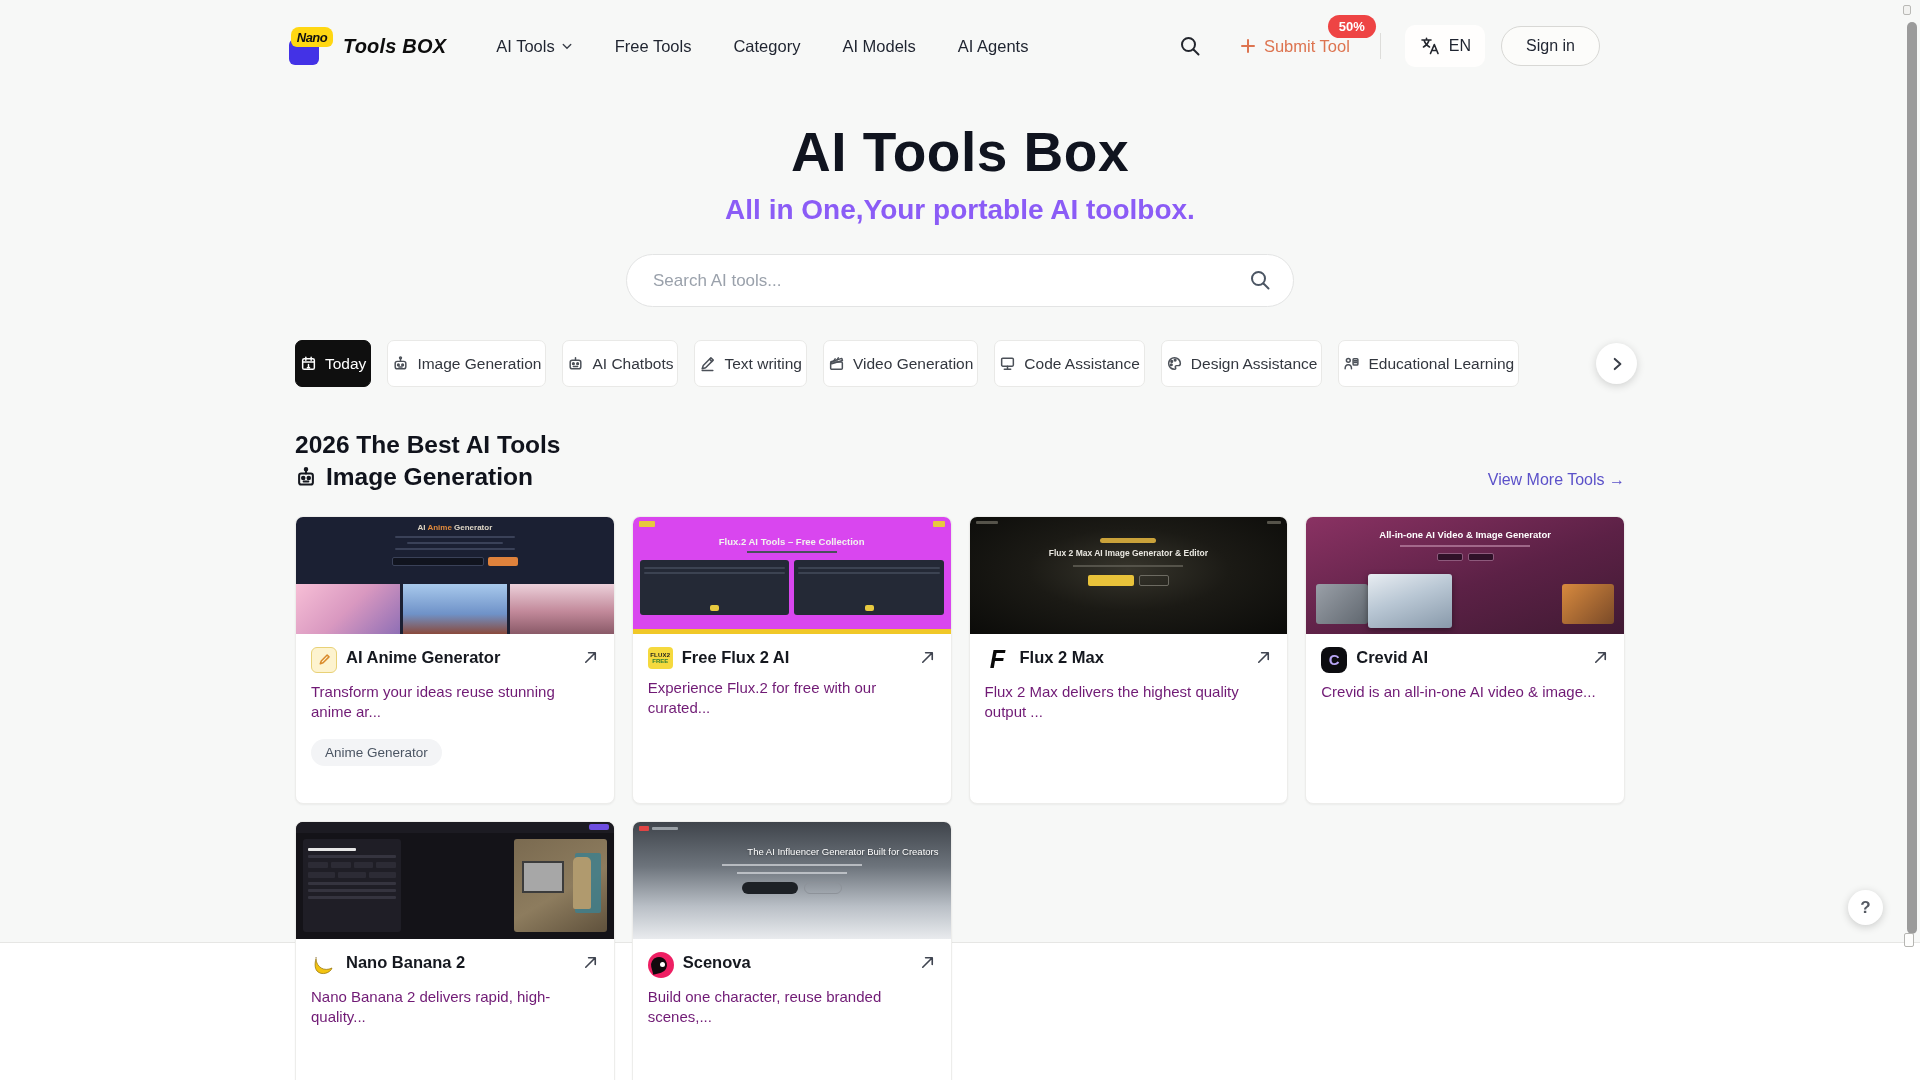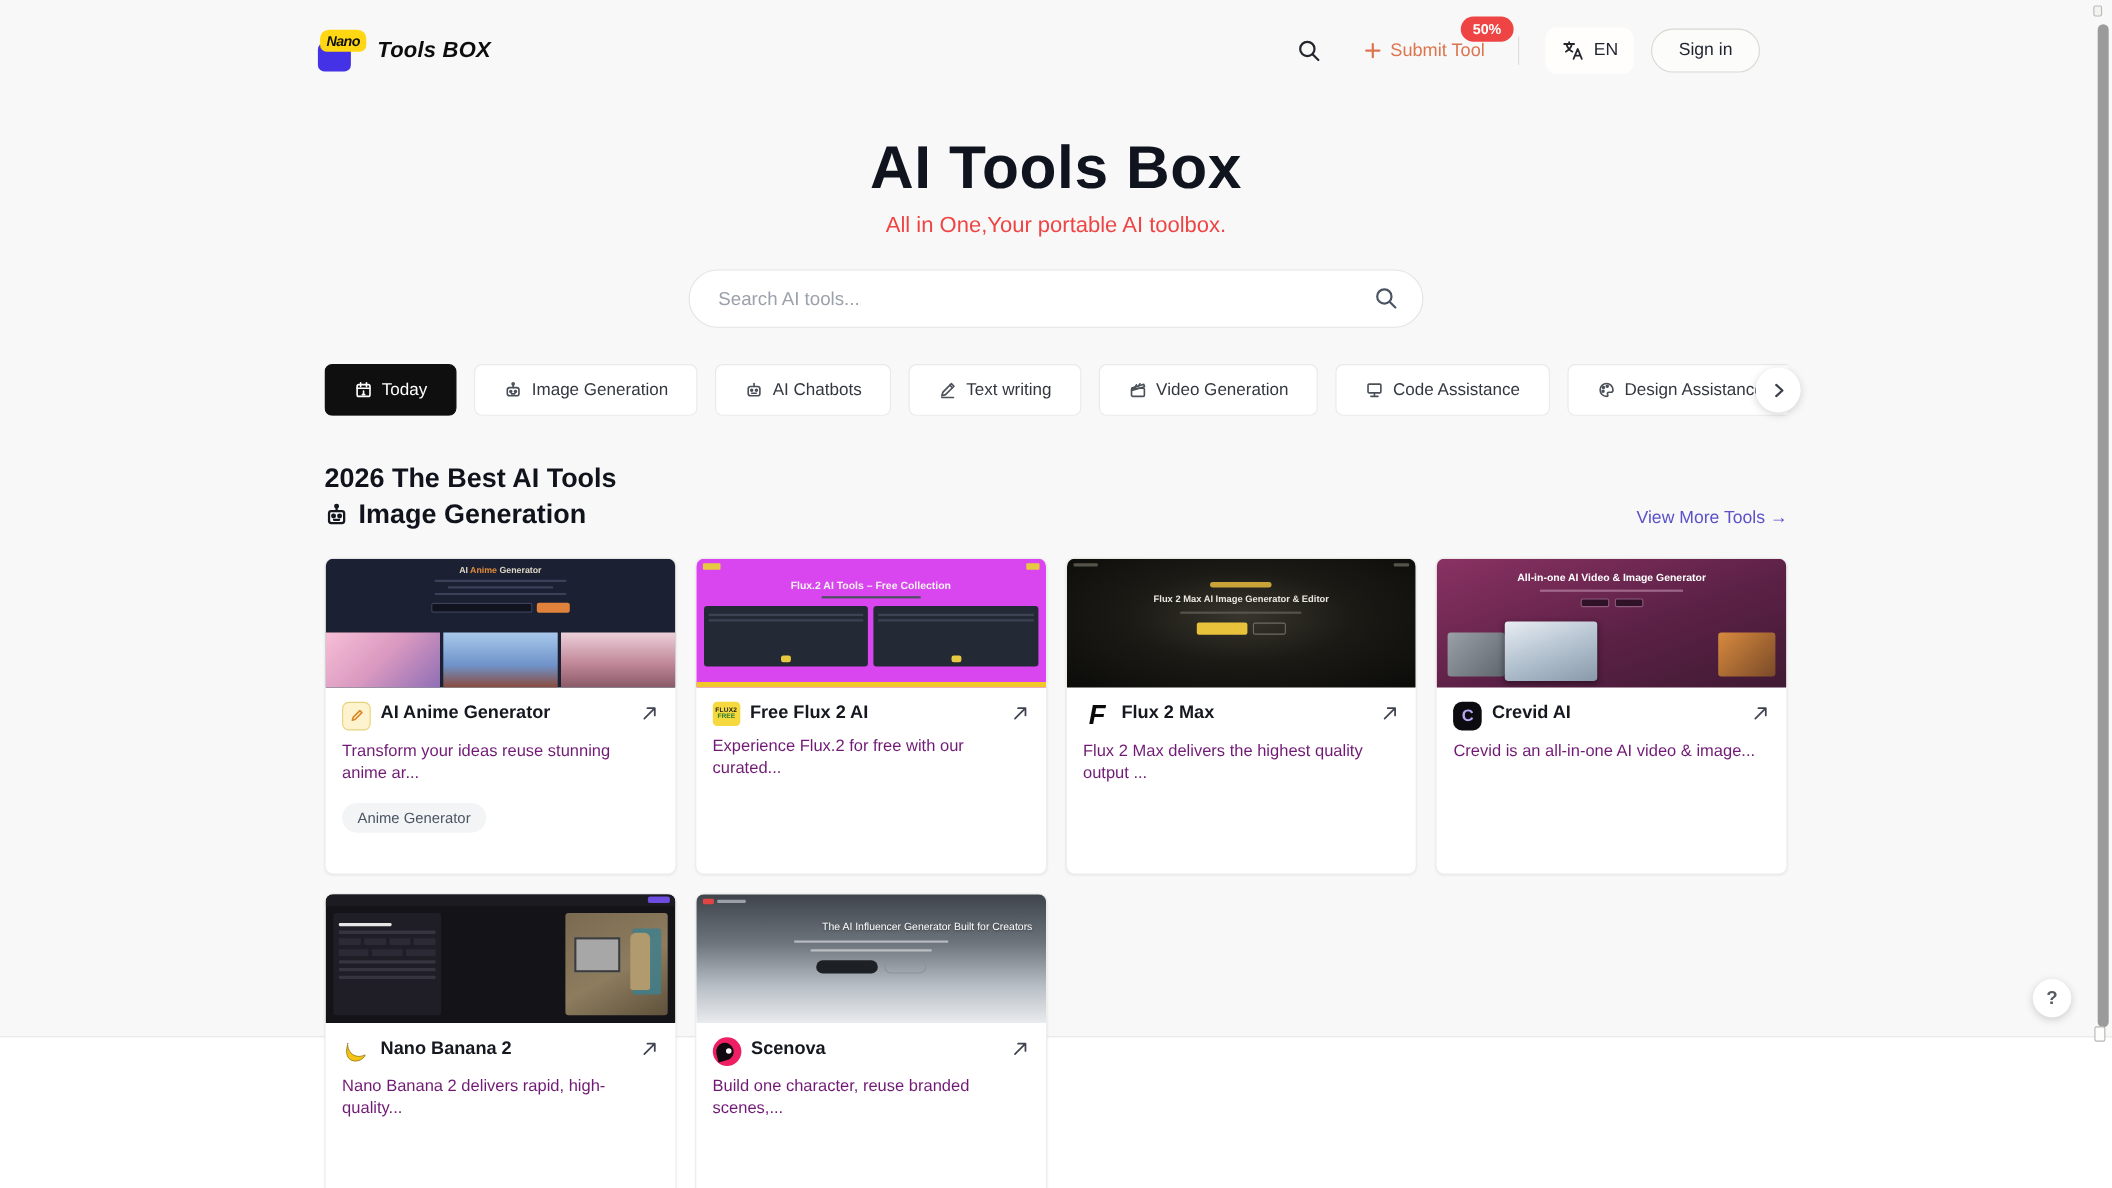--- a/index.html
+++ b/index.html
@@ -21,30 +21,30 @@
   .icon-btn { background:none; border:none; cursor:pointer; display:flex; align-items:center; }
   .submit-tool { position:relative; display:flex; align-items:center; gap:8px; margin-left:38px; color:#dd7450; font-size:16.5px; cursor:pointer; background:none; border:none; font-family:inherit; }
   .discount-badge { position:absolute; top:-22px; right:-26px; background:#ee4444; color:#fff; font-size:13px; font-weight:700; padding:4px 11px; border-radius:999px; }
   .v-divider { width:1px; height:26px; background:#ddddda; margin:0 24px 0 30px; }
   .lang-chip { display:flex; align-items:center; gap:8px; background:#fffefd; border:none; border-radius:10px; padding:10px 14px; font-size:16px; color:#1f2430; cursor:pointer; font-family:inherit; }
   .signin-btn { margin-left:16px; background:#fcfcfa; border:1px solid #d8d8d5; border-radius:999px; padding:10px 24px; font-size:16px; color:#1f2430; cursor:pointer; font-family:inherit; }
 
   
   .hero { text-align:center; }
   .hero-title { margin-top:28px; font-size:55px; font-weight:800; color:#10141f; letter-spacing:0.5px; }
-  .hero-subtitle { margin-top:10px; font-size:20px; color:#ef4444; }
+  .hero-subtitle { margin-top:10px; font-size:28px; color:#8b5cf6;font-weight:bold; }
   .search-wrap { position:relative; width:668px; margin:28px auto 0; }
   .search-input { width:100%; height:53px; border:1px solid #e3e4e4; border-radius:27px; background:#fff; padding:0 62px 0 26px; font-size:17px; color:#1f2430; outline:none; font-family:inherit; }
   .search-input::placeholder { color:#9aa1ab; }
   .search-wrap .search-glyph { position:absolute; right:22px; top:14px; }
 
   
   .tabs-wrap { position:relative; width:1330px; margin:33px auto 0; }
   .tabs { display:flex; align-items:center; gap:16px; overflow:hidden; }
-  .tab { flex:none; display:flex; align-items:center; gap:8px; height:47px; padding:0 26px; background:#fff; border:1px solid #e9e9e7; border-radius:7px; font-size:15.5px; color:#33373f; cursor:pointer; white-space:nowrap; font-family:inherit; }
+  .tab { flex:none; display:flex; align-items:center; gap:8px; height:47px; padding:0 4px; background:#fff; border:1px solid #e9e9e7; border-radius:7px; font-size:15.5px; color:#33373f; cursor:pointer; white-space:nowrap; font-family:inherit; }
   .tab.active { background:#0f0f0f; border-color:#0f0f0f; color:#fff; }
   .tab svg { flex:none; }
   .tabs-next { position:absolute; right:-12px; top:3px; width:41px; height:41px; border-radius:50%; background:#fff; border:none; box-shadow:0 2px 8px rgba(0,0,0,.16); cursor:pointer; display:flex; align-items:center; justify-content:center; }
 
   
   .section-head { position:relative; width:1330px; margin:42px auto 0; }
   .section-title { font-size:24.5px; font-weight:800; color:#10131c; line-height:1.32; }
   .section-sub { display:flex; align-items:center; gap:9px; font-size:24.5px; font-weight:800; color:#10131c; line-height:1.32; }
   .view-more { position:absolute; right:0; bottom:5px; font-size:16px; color:#5b51c9; cursor:pointer; text-decoration:none; }
 
@@ -159,20 +159,40 @@
     <div class="brand">
       <div class="logo-mark">
         <div class="logo-body"></div>
         <div class="logo-flap">
             <span>Nano</span>
           </div>
       </div>
       <span class="brand-text">Tools BOX</span>
     </div>
 
+    <nav class="nav">
+      <div class="nav-item">
+        <span>AI Tools</span>
+        <svg width="12" height="12" viewBox="0 0 16 16" fill="none" stroke="#3a3f49" stroke-width="1.8" stroke-linecap="round">
+            <path d="M3 6 l5 5 5-5"></path>
+          </svg>
+      </div>
+      <div class="nav-item">
+          <span>Free Tools</span>
+        </div>
+      <div class="nav-item">
+          <span>Category</span>
+        </div>
+      <div class="nav-item">
+          <span>AI Models</span>
+        </div>
+      <div class="nav-item">
+          <span>AI Agents</span>
+        </div>
+    </nav>
 
     <div class="header-right">
       <button class="icon-btn">
         <svg width="24" height="24" viewBox="0 0 24 24" fill="none" stroke="#23262d" stroke-width="2" stroke-linecap="round">
             <circle cx="10.5" cy="10.5" r="6.5"></circle>
             <path d="M15.5 15.5 L20.5 20.5"></path>
           </svg>
       </button>
       <button class="submit-tool">
         <svg width="16" height="16" viewBox="0 0 16 16" fill="none" stroke="#dd7450" stroke-width="2" stroke-linecap="round">

